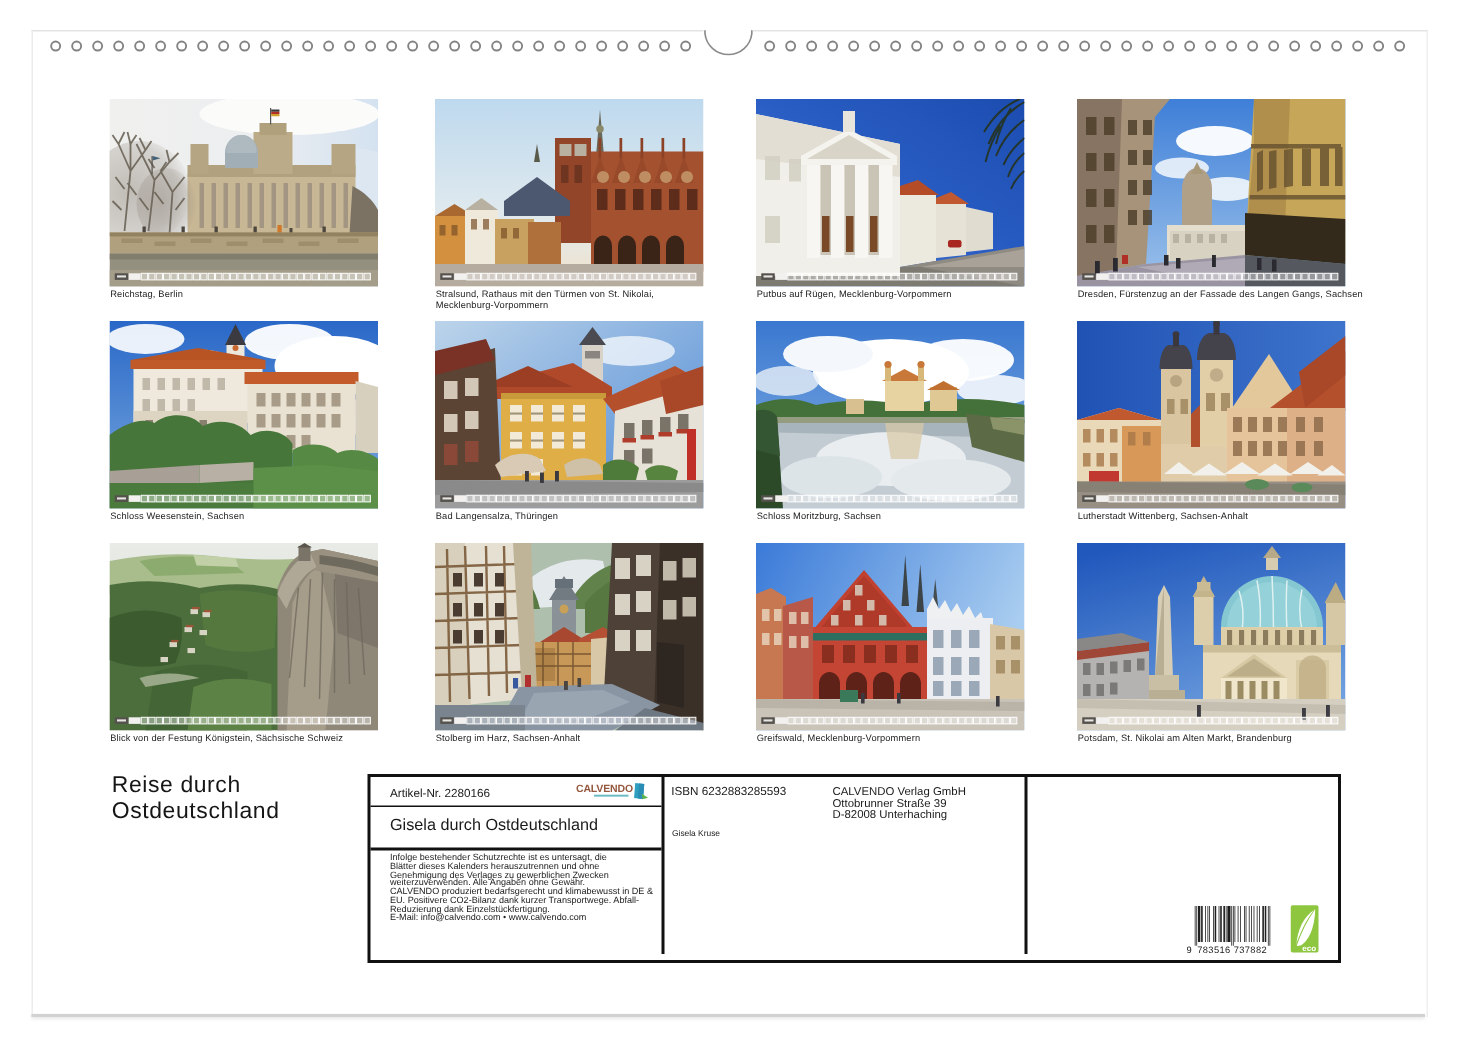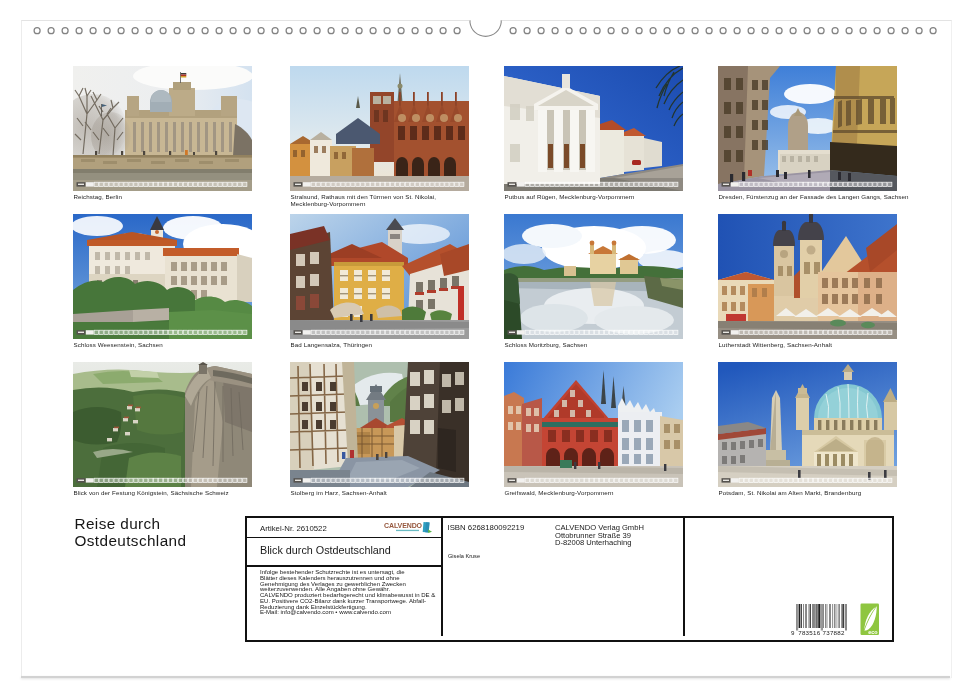--- a/index.html
+++ b/index.html
@@ -1282,24 +1282,24 @@
 <div class="cap" style="left:73.5px;top:488.5px">Blick von der Festung Königstein, Sächsische Schweiz</div>
 <div class="cap" style="left:290.5px;top:488.5px">Stolberg im Harz, Sachsen-Anhalt</div>
 <div class="cap" style="left:504.5px;top:488.5px">Greifswald, Mecklenburg-Vorpommern</div>
 <div class="cap" style="left:718.5px;top:488.5px">Potsdam, St. Nikolai am Alten Markt, Brandenburg</div>
 <div id="title">Reise durch<br>Ostdeutschland</div>
 <div id="box">
  <div class="bx" style="left:194px;top:0;width:1.5px;height:118px"></div>
  <div class="bx" style="left:436px;top:0;width:1.5px;height:118px"></div>
  <div class="bx" style="left:0;top:18.5px;width:194px;height:1.5px"></div>
  <div class="bx" style="left:0;top:47px;width:194px;height:1.5px"></div>
- <div class="t" style="left:13px;top:6px;font-size:7.8px">Artikel-Nr. 2610522</div>
- <div class="t" style="left:13px;top:25.5px;font-size:10.8px">Blick durch Ostdeutschland</div>
+ <div class="t" style="left:13px;top:6px;font-size:7.8px">Artikel-Nr. 2280166</div>
+ <div class="t" style="left:13px;top:25.5px;font-size:10.8px">Gisela durch Ostdeutschland</div>
  <div class="t" style="left:13px;top:52px;font-size:6.05px;line-height:5.78px">Infolge bestehender Schutzrechte ist es untersagt, die<br>Blätter dieses Kalenders herauszutrennen und ohne<br>Genehmigung des Verlages zu gewerblichen Zwecken<br>weiterzuverwenden. Alle Angaben ohne Gewähr.<br>CALVENDO produziert bedarfsgerecht und klimabewusst in DE &amp;<br>EU. Positivere CO2-Bilanz dank kurzer Transportwege. Abfall-<br>Reduzierung dank Einzelstückfertigung.<br>E-Mail: info@calvendo.com • www.calvendo.com</div>
- <div class="t" style="left:200.5px;top:5px;font-size:7.8px">ISBN 6268180092219</div>
+ <div class="t" style="left:200.5px;top:5px;font-size:7.8px">ISBN 6232883285593</div>
  <div class="t" style="left:201px;top:34.5px;font-size:5.6px">Gisela Kruse</div>
  <div class="t" style="left:308px;top:6px;font-size:7.6px;line-height:7.5px">CALVENDO Verlag GmbH<br>Ottobrunner Straße 39<br>D-82008 Unterhaching</div>
  <svg style="position:absolute;left:136px;top:2px" width="52" height="15" viewBox="0 0 52 15">
   <text x="1" y="8" font-family="Liberation Sans,sans-serif" font-size="7" font-weight="bold" letter-spacing="-0.1" fill="#95573d">CALVENDO</text>
   <rect x="13" y="9.8" width="23" height="1.3" fill="#45aab4" opacity=".8"></rect>
   <path d="M40.5 2 L46.5 2.6 L45.7 12.6 L39.7 12 Z" fill="#2f9fc0"></path>
   <path d="M43 2.3 L46.5 2.6 L45.7 12.6 L42.2 12.3 Z" fill="#2a8db4"></path>
   <path d="M44.8 9.2 L49 11.8 L45.4 12.9 Z" fill="#5ab54a"></path>
  </svg>
  <svg style="position:absolute;left:544px;top:85px" width="57" height="34" viewBox="0 0 57 34">

